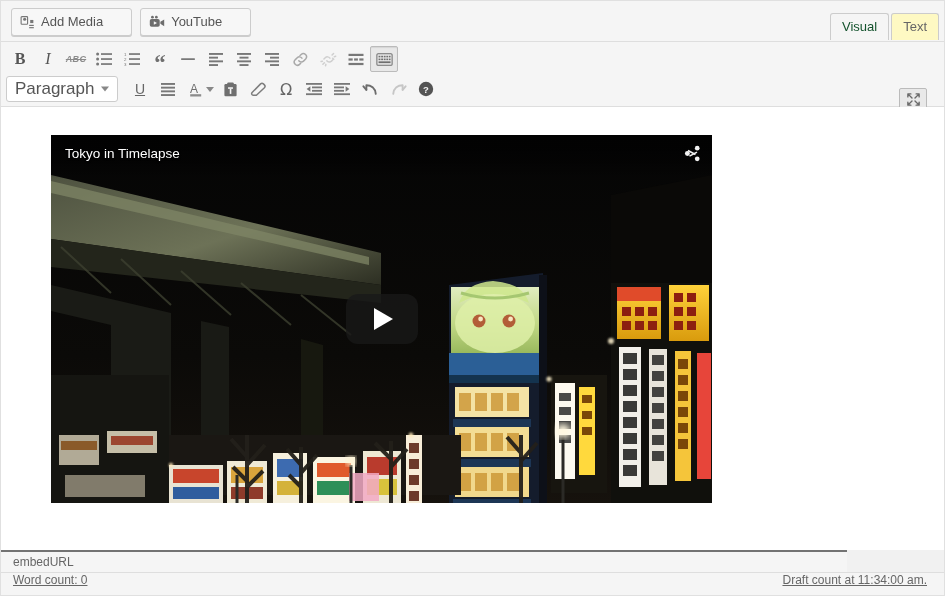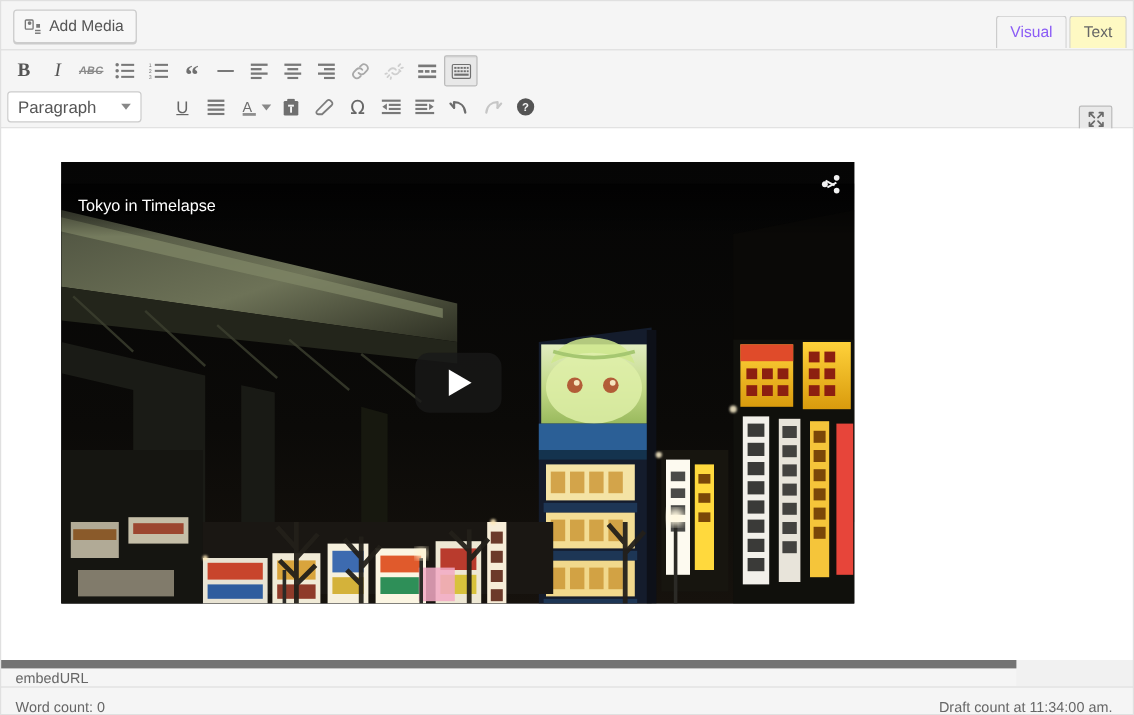--- a/index.html
+++ b/index.html
@@ -27,21 +27,21 @@
     width: 945px; height: 41px;
     background: #f5f5f5;
     box-sizing: border-box;
   }
   .media-buttons {
     position: absolute; left: 11px; top: 8px;
     display: flex; gap: 8px;
   }
   .mbtn {
     display: inline-flex; align-items: center; gap: 6px;
-    height: 26px; padding: 0 10px 0 8px;
+    height: 26px; padding: 0 28px 0 8px;
     background: #f7f7f7;
     border: 1px solid #ccc;
     border-radius: 3px;
     color: #555;
     font-size: 13px;
     line-height: 24px;
     cursor: pointer;
     box-shadow: 0 1px 0 #ccc;
     white-space: nowrap;
   }
@@ -59,21 +59,21 @@
     color: #666;
     background: #fef9c3;
     border: 1px solid #ccc;
     border-bottom: none;
     border-radius: 3px 3px 0 0;
     margin-left: 2px;
     cursor: pointer;
   }
   .tab.active {
     background: #f5f5f5;
-    color: #8b5cf6;
+    color: #14532d;
     border-color: #ccc;
   }
 
   
   .toolbar {
     position: absolute; left: 0; top: 41px;
     width: 945px; height: 66px;
     background: #f5f5f5;
     border-top: 1px solid #dedede;
     border-bottom: 1px solid #dedede;
@@ -133,24 +133,24 @@
   
   .fmt-select {
     position: relative;
     width: 112px; height: 26px;
     background: #fff;
     border: 1px solid #ccc;
     border-radius: 3px;
     display: flex; align-items: center;
     padding-left: 8px;
     box-sizing: border-box;
-    font-size: 14px;
+    font-size: 17px;
     color: #555;
     cursor: pointer;
-    margin-right: 20px;
+    margin-right: 8px;
   }
   .fmt-caret {
     position: absolute; right: 8px; top: 50%;
     transform: translateY(-50%);
     width: 0; height: 0;
     border-left: 4px solid transparent;
     border-right: 4px solid transparent;
     border-top: 5px solid #888;
   }
   .mini-caret {
@@ -188,21 +188,21 @@
     position: absolute;
     left: 51px; top: 28px;
     width: 661px; height: 368px;
     background: #000;
     overflow: hidden;
     cursor: pointer;
   }
   .vbg { position:absolute; left:0; top:0; width:100%; height:100%; }
 
   .v-title {
-    position: absolute; left: 0; top: 18px;
+    position: absolute; left: 0; top: 0;
     width: 100%; height: 44px;
     background: linear-gradient(to bottom, rgba(0,0,0,.72) 0%, rgba(0,0,0,.35) 60%, rgba(0,0,0,0) 100%);
     color: #fff;
     font-size: 13.5px;
     padding: 11px 0 0 14px;
     box-sizing: border-box;
     text-shadow: 0 1px 2px rgba(0,0,0,.7);
     font-family: "Liberation Sans", sans-serif;
   }
   .v-share {
@@ -229,38 +229,39 @@
     border-bottom: 11px solid transparent;
     border-left: 19px solid #fff;
     margin-left: 4px;
   }
 
   
   .path-bar {
     position: absolute; left: 0; top: 550px;
     width: 847px; height: 22px;
     background: #f5f5f5;
-    border-top: 7px solid #737373;
+    border-top: 2px solid #737373;
     box-sizing: border-box;
     display: flex; align-items: center;
     padding-left: 13px;
     font-size: 12px;
     color: #666;
   }
   .status-bar {
     position: absolute; left: 0; top: 572px;
     width: 945px; height: 24px;
     background: #f5f5f5;
     border-top: 1px solid #dedede;
     box-sizing: border-box;
-    display: flex; align-items: flex-end;
+    display: flex; align-items: flex-start;
     justify-content: space-between;
     padding: 0 18px 0 13px;
     font-size: 12px;
     color: #666;
+    text-decoration: underline;
   }
   .frame-border {
     position: absolute; left: 0; top: 0;
     width: 945px; height: 596px;
     box-sizing: border-box;
     border: 1px solid #e0e0e0;
     pointer-events: none;
   }
 </style>
 </head>
@@ -277,20 +278,32 @@
             <circle cx="6.2" cy="5.6" r="2.1"></circle>
             <path d="M1.5 11.4 V3.2 a1 1 0 0 1 1-1 h6.6 a1 1 0 0 1 1 1 v8.2 a1 1 0 0 1-1 1 H2.5 a1 1 0 0 1-1-1z" fill="none" stroke="#777" stroke-width="1.5"></path>
             <path d="M13.6 6.6 h4.2 v4.2 h-4.2z"></path>
             <path d="M12.2 13.1 h6.2 v1.6 h-6.2z"></path>
             <path d="M12.2 16.1 h6.2 v1.6 h-6.2z"></path>
           </svg>
         </span>
         <span>Add Media</span>
       </div>
 
+      <div class="mbtn">
+        <span>
+          <svg width="16" height="15" viewBox="0 0 20 18" fill="#6d6d6d">
+            <rect x="1" y="4.6" width="12.4" height="9.6" rx="2.2"></rect>
+            <path d="M14.2 8.2 L19 5.2 v8.4 l-4.8-3z"></path>
+            <circle cx="4.3" cy="2.3" r="1.7"></circle>
+            <circle cx="9.2" cy="2.3" r="1.7"></circle>
+            <path d="M6.0 7.3 l4 2.2 l-4 2.2z" fill="#f7f7f7"></path>
+          </svg>
+        </span>
+        <span>YouTube</span>
+      </div>
 
     </div>
 
     <div class="tabs">
       <div class="tab active">Visual</div>
       <div class="tab">Text</div>
     </div>
   </div>
 
   <div class="toolbar">

